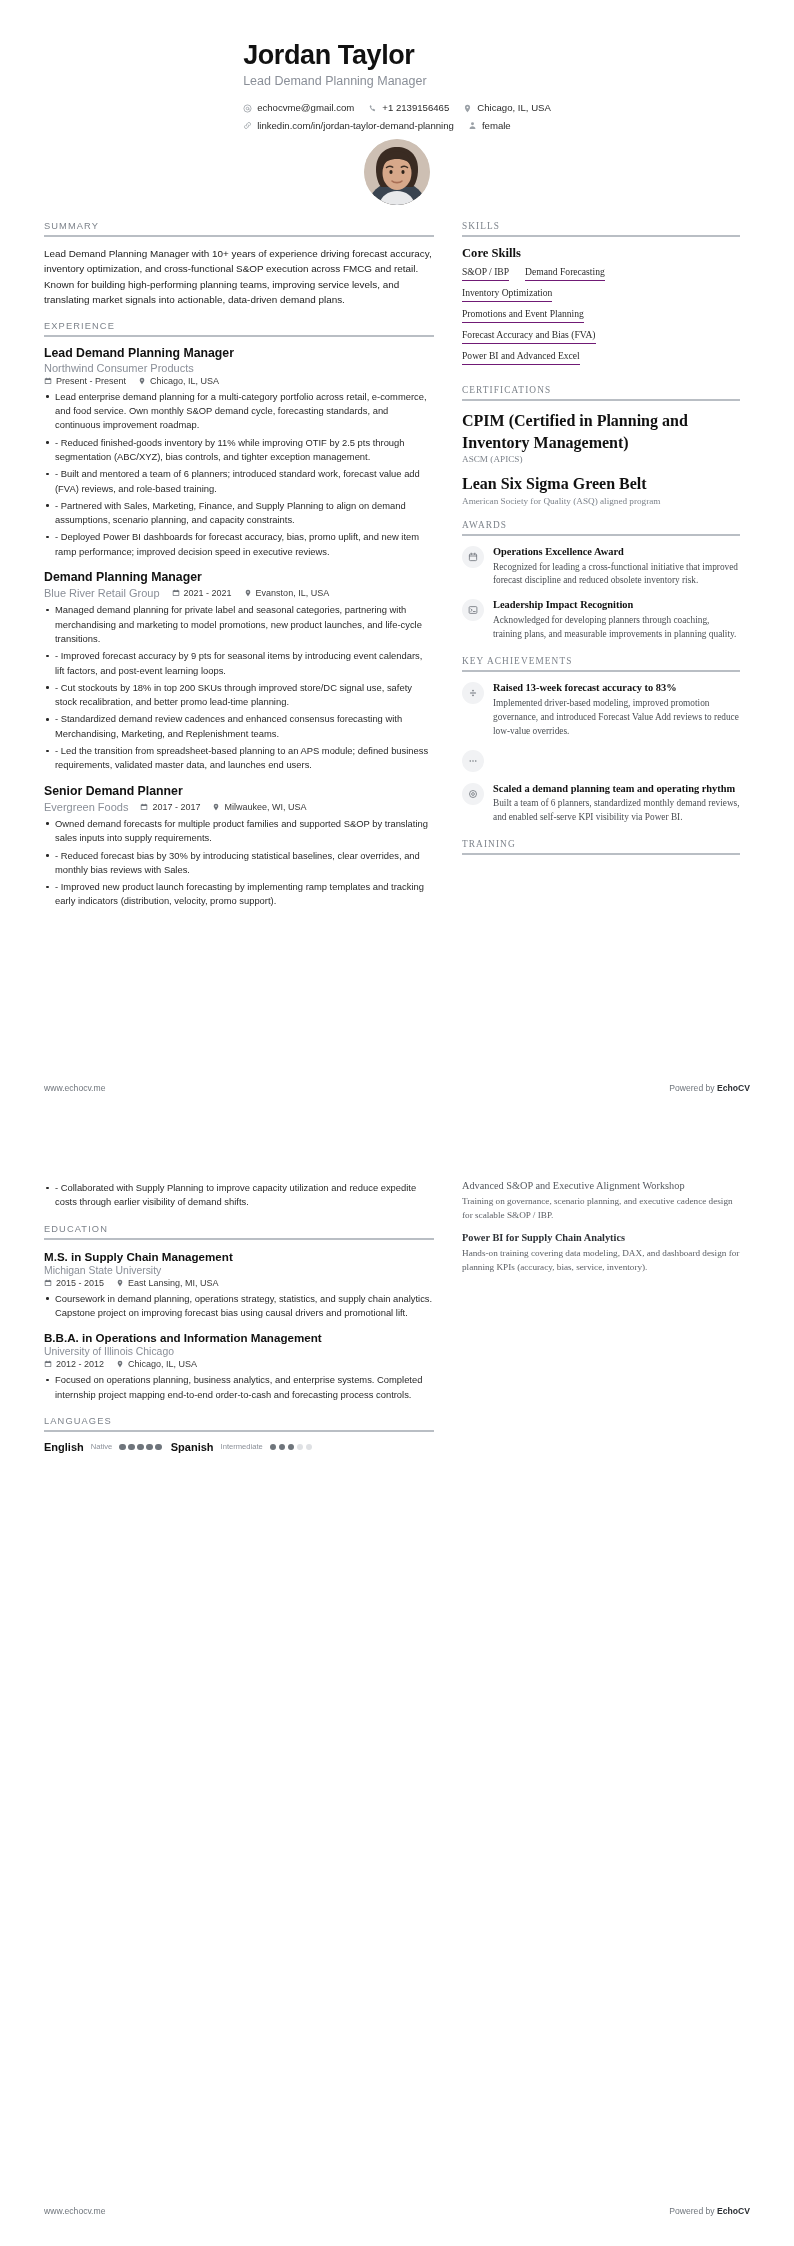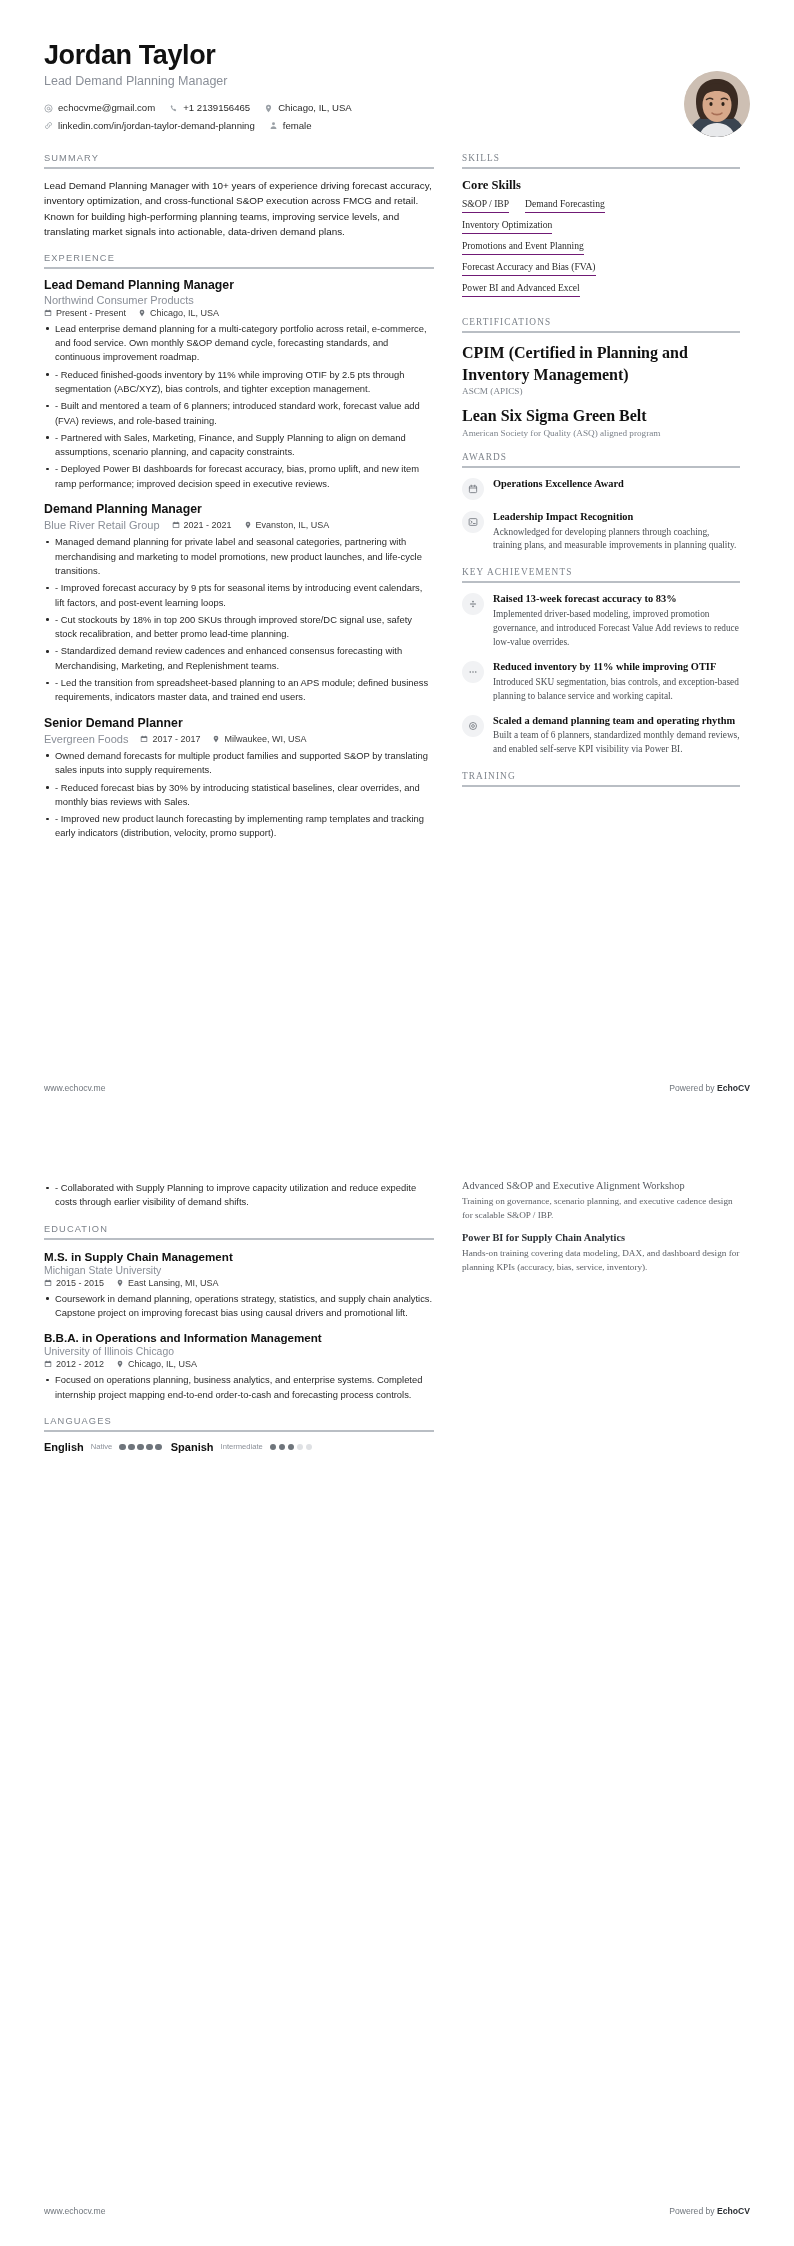--- a/index.html
+++ b/index.html
@@ -22,22 +22,23 @@
   .page-inner {
     padding: 34px 44px 0 44px;
     height: 100%;
     position: relative;
   }
 
   
   .header {
     display: flex;
     justify-content: space-between;
-    align-items: flex-end;
+    align-items: center;
     padding-bottom: 4px;
+    flex-direction: column;
   }
   .header-left { flex: 1; padding-top: 6px; }
   .full-name {
     font-size: 27px;
     font-weight: 700;
     letter-spacing: -0.4px;
     color: #111111;
     line-height: 1.15;
   }
   .job-title {
@@ -435,21 +436,21 @@
                     </svg>
                 </span>
                 <span>Evanston, IL, USA</span>
               </div>
             </div>
             <ul class="bullets">
               <li>Managed demand planning for private label and seasonal categories, partnering with merchandising and marketing to model promotions, new product launches, and life-cycle transitions.</li>
               <li>- Improved forecast accuracy by 9 pts for seasonal items by introducing event calendars, lift factors, and post-event learning loops.</li>
               <li>- Cut stockouts by 18% in top 200 SKUs through improved store/DC signal use, safety stock recalibration, and better promo lead-time planning.</li>
               <li>- Standardized demand review cadences and enhanced consensus forecasting with Merchandising, Marketing, and Replenishment teams.</li>
-              <li>- Led the transition from spreadsheet-based planning to an APS module; defined business requirements, indicators master data, and trained end users.</li>
+              <li>- Led the transition from spreadsheet-based planning to an APS module; defined business requirements, validated master data, and launches end users.</li>
             </ul>
           </div>
 
           <div class="job">
             <div class="job-role">Senior Demand Planner</div>
             <div class="job-meta-line">
               <span class="job-company">Evergreen Foods</span>
               <div class="meta-chip">
                 <span class="ico">
                   <svg viewBox="0 0 16 16" fill="currentColor">
@@ -518,20 +519,21 @@
           <div class="section-rule"></div>
           <div class="item-row">
             <div class="item-icon">
               <svg viewBox="0 0 16 16" fill="none" stroke="currentColor" stroke-width="1.3">
                   <rect x="2.2" y="3.2" width="11.6" height="10.6" rx="1.6"></rect>
                   <path d="M2.2 6.4h11.6M5.2 1.8v2.4M10.8 1.8v2.4" stroke-linecap="round"></path>
                 </svg>
             </div>
             <div class="item-body">
               <div class="item-title">Operations Excellence Award</div>
+              <div class="item-desc">Recognized for leading a cross-functional initiative that improved forecast discipline and reduced obsolete inventory risk.</div>
             </div>
           </div>
           <div class="item-row">
             <div class="item-icon">
               <svg viewBox="0 0 16 16" fill="none" stroke="currentColor" stroke-width="1.3">
                   <rect x="1.8" y="2.6" width="12.4" height="10.8" rx="1.6"></rect>
                   <path d="M4.6 6.3l2.2 1.9-2.2 1.9M8.6 10.4h3" stroke-linecap="round" stroke-linejoin="round"></path>
                 </svg>
             </div>
             <div class="item-body">
@@ -557,24 +559,20 @@
               <div class="item-desc">Implemented driver-based modeling, improved promotion governance, and introduced Forecast Value Add reviews to reduce low-value overrides.</div>
             </div>
           </div>
           <div class="item-row">
             <div class="item-icon">
               <svg viewBox="0 0 16 16" fill="currentColor">
                   <circle cx="3.6" cy="8" r="1.25"></circle>
                   <circle cx="8" cy="8" r="1.25"></circle>
                   <circle cx="12.4" cy="8" r="1.25"></circle>
                 </svg>
-            </div>
-            <div class="item-body">
-              <div class="item-title">Reduced inventory by 11% while improving OTIF</div>
-              <div class="item-desc">Introduced SKU segmentation, bias controls, and exception-based planning to balance service and working capital.</div>
             </div>
           </div>
           <div class="item-row">
             <div class="item-icon">
               <svg viewBox="0 0 16 16" fill="none" stroke="currentColor" stroke-width="1.3">
                   <circle cx="8" cy="8" r="5.6"></circle>
                   <circle cx="8" cy="8" r="2.2"></circle>
                 </svg>
             </div>
             <div class="item-body">

